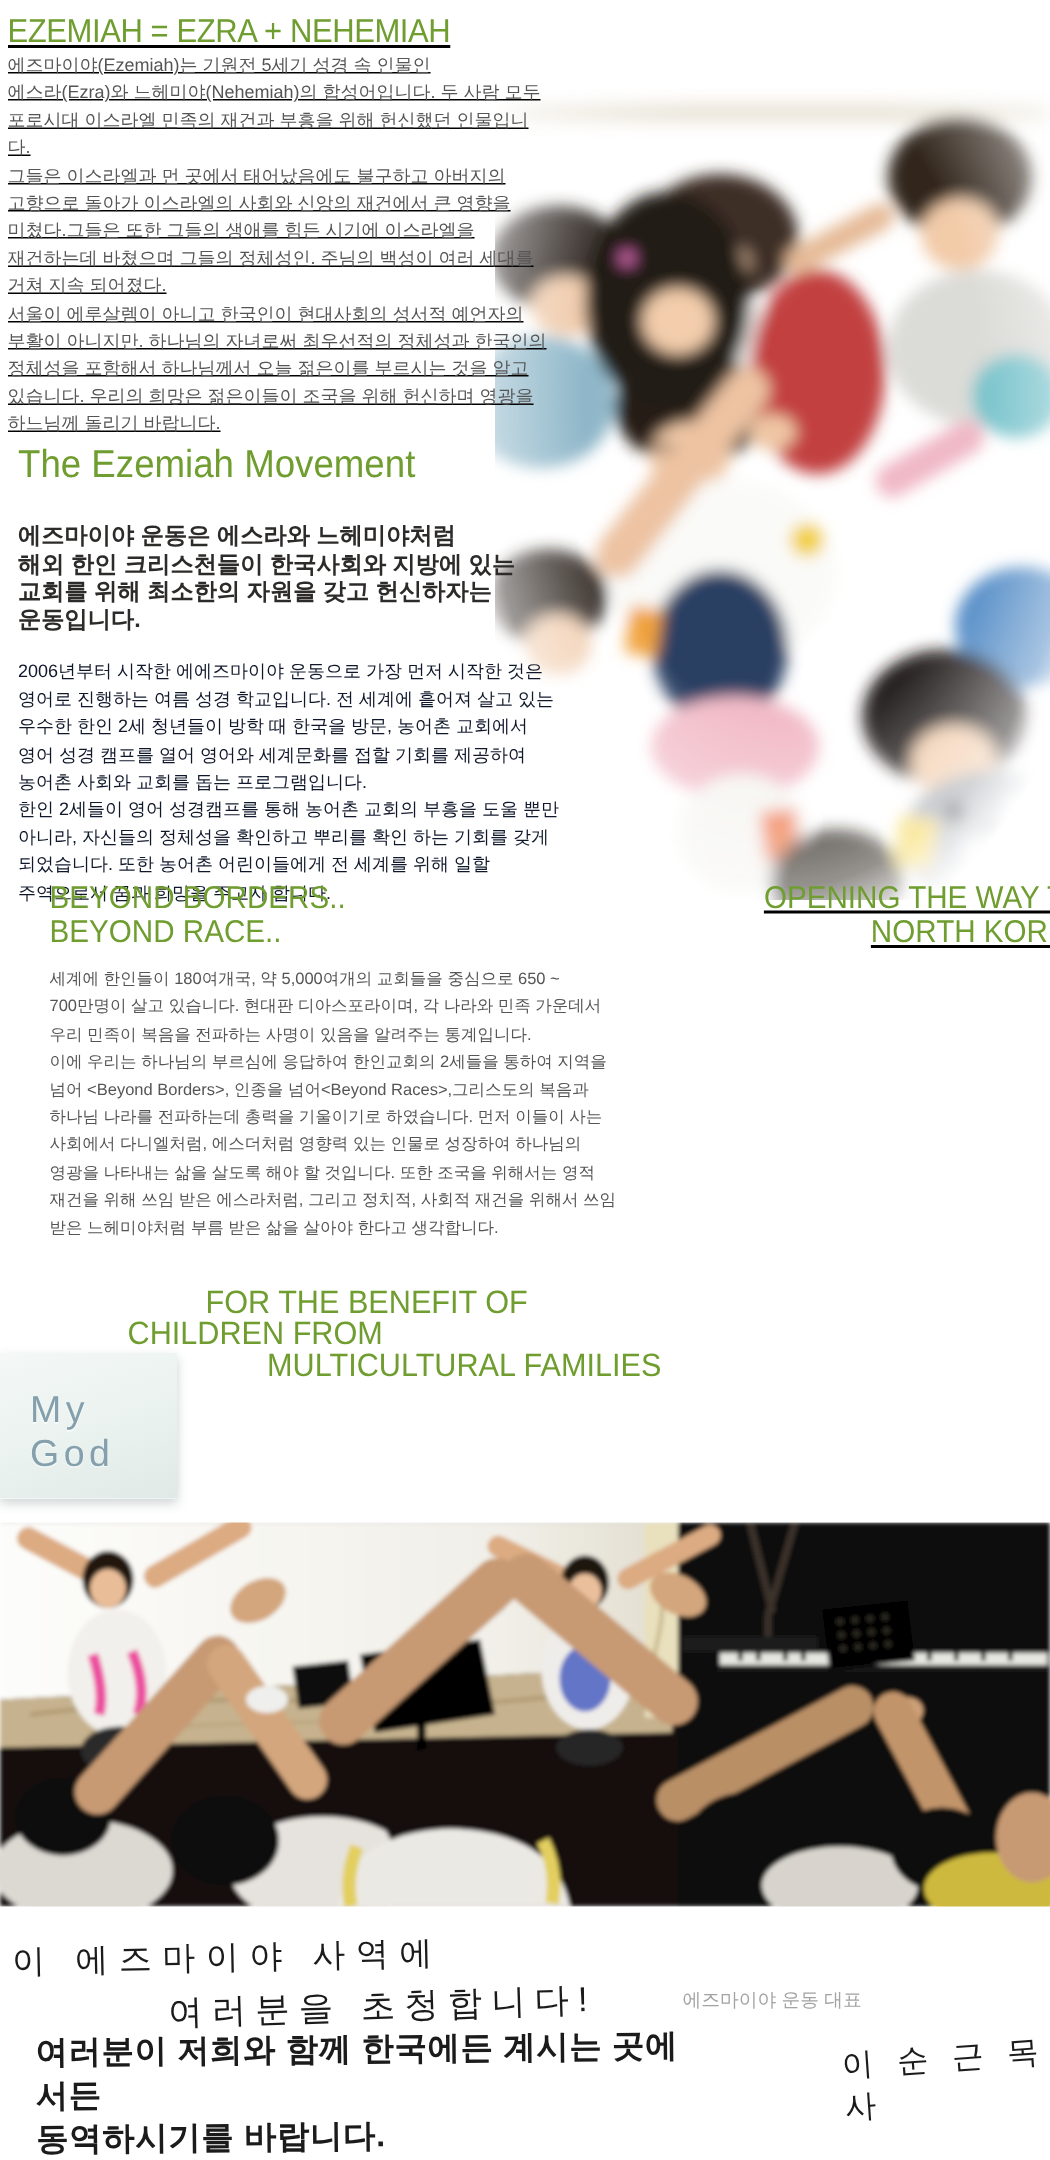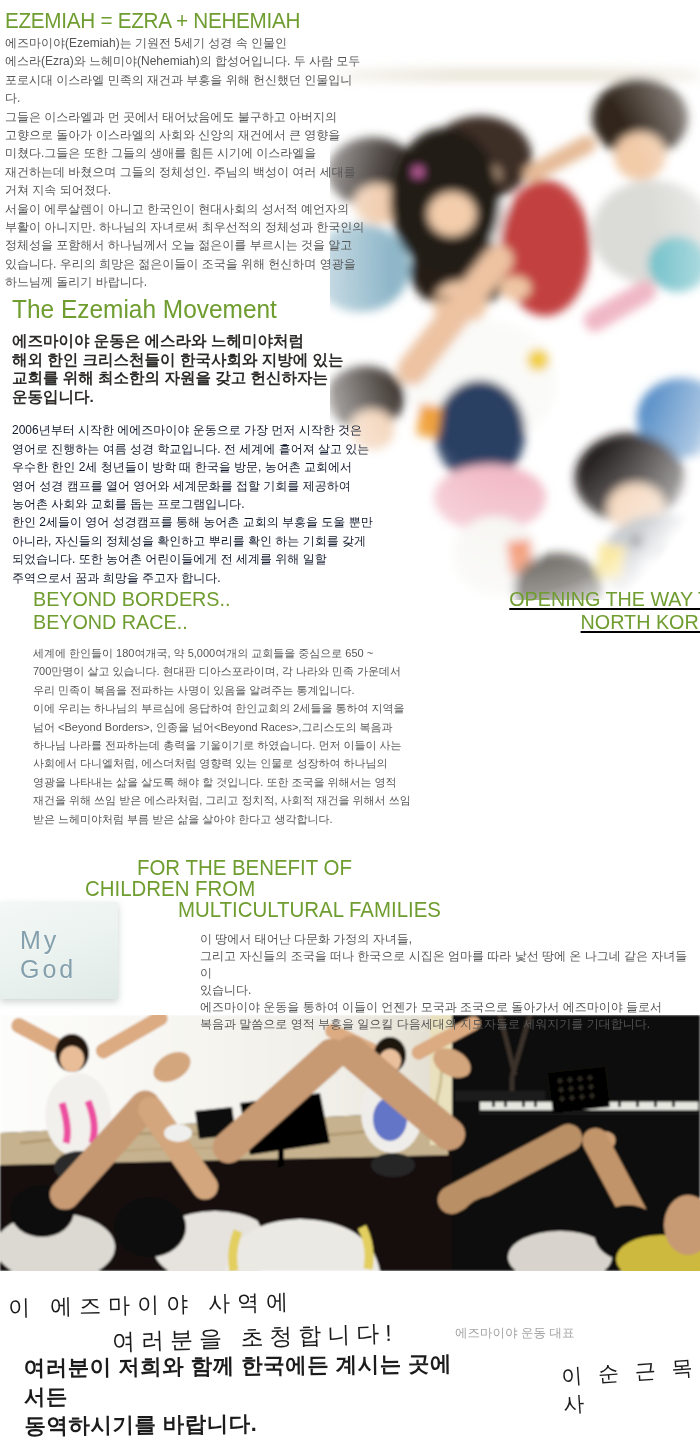--- a/index.html
+++ b/index.html
@@ -3,27 +3,27 @@
 <meta charset="utf-8">
 <style>
   html,body{margin:0;padding:0;background:#fff;}
   #page{position:relative;width:700px;height:1440px;background:#fff;overflow:hidden;
         font-family:"Liberation Sans",sans-serif;}
   .pre{white-space:pre-line;}
   
   .ghead{color:#6f9d2f;font-weight:400;margin:0;transform:scaleX(.94);transform-origin:left top;}
   .ghead.right{transform-origin:right top;}
   
-  #s1{position:absolute;left:5px;top:8px;width:362px;z-index:3;}
+  #s1{position:absolute;left:5px;top:8px;width:362px;z-index:3;text-decoration:underline;}
   #s1 h1{font-size:22px;letter-spacing:-.3px;}
   #s1 .body{font-size:12px;line-height:18.4px;color:#555;}
   
   #s2{position:absolute;left:12px;top:294px;width:372px;z-index:3;}
   #s2 h2{font-size:26px;}
-  #s2 .lead{margin-top:7px;font-size:15.5px;line-height:18.6px;font-weight:bold;color:#2c2b29;}
+  #s2 .lead{margin-top:24px;font-size:15.5px;line-height:18.6px;font-weight:bold;color:#2c2b29;}
   #s2 .body{margin-top:15px;font-size:12px;line-height:18.4px;color:#0f172a;}
   
   #s3{position:absolute;left:5px;top:588px;width:692px;display:flex;justify-content:space-between;z-index:3;margin-left:28px;}
   #s3 .col-l{width:458px;}
   #s3 .col-r{width:232px;text-align:right;text-decoration:underline;}
   #s3 h3{font-size:21px;line-height:22.5px;}
   #s3 .body{margin-top:11px;font-size:11px;line-height:18.4px;color:#555;}
   #s3 .col-r .body{line-height:18.6px;font-size:12px;}
   
   .s4line{position:absolute;color:#6f9d2f;font-size:21.5px;white-space:nowrap;transform:scaleX(.95);transform-origin:left top;z-index:3;}
@@ -175,25 +175,20 @@
     </div>
     <div class="col-r">
       <h3 class="ghead right pre">OPENING THE WAY TO
 NORTH KOREA</h3>
     </div>
   </div>
 
   <div class="s4line" id="s4t1">FOR THE BENEFIT OF</div>
   <div class="s4line" id="s4t2">CHILDREN FROM</div>
   <div class="s4line" id="s4t3">MULTICULTURAL FAMILIES</div>
-  <div id="s4body" class="pre">이 땅에서 태어난 다문화 가정의 자녀들,
-그리고 자신들의 조국을 떠나 한국으로 시집온 엄마를 따라 낯선 땅에 온 나그네 같은 자녀들이
-있습니다.
-에즈마이야 운동을 통하여 이들이 언젠가 모국과 조국으로 돌아가서 에즈마이야 들로서
-복음과 말씀으로 영적 부흥을 일으킬 다음세대의 지도자들로 세워지기를 기대합니다.</div>
 
   <div id="screenpanel">
     <span class="mygod">My God</span>
   </div>
 
   <svg id="photoMain" viewBox="0 0 700 256" preserveAspectRatio="none" aria-hidden="true">
     <defs>
       <linearGradient id="scr" x1="0" y1="0" x2="1" y2="0">
         <stop offset="0%" stop-color="#fdfdfb"></stop>
           <stop offset="75%" stop-color="#f1efe8"></stop>

